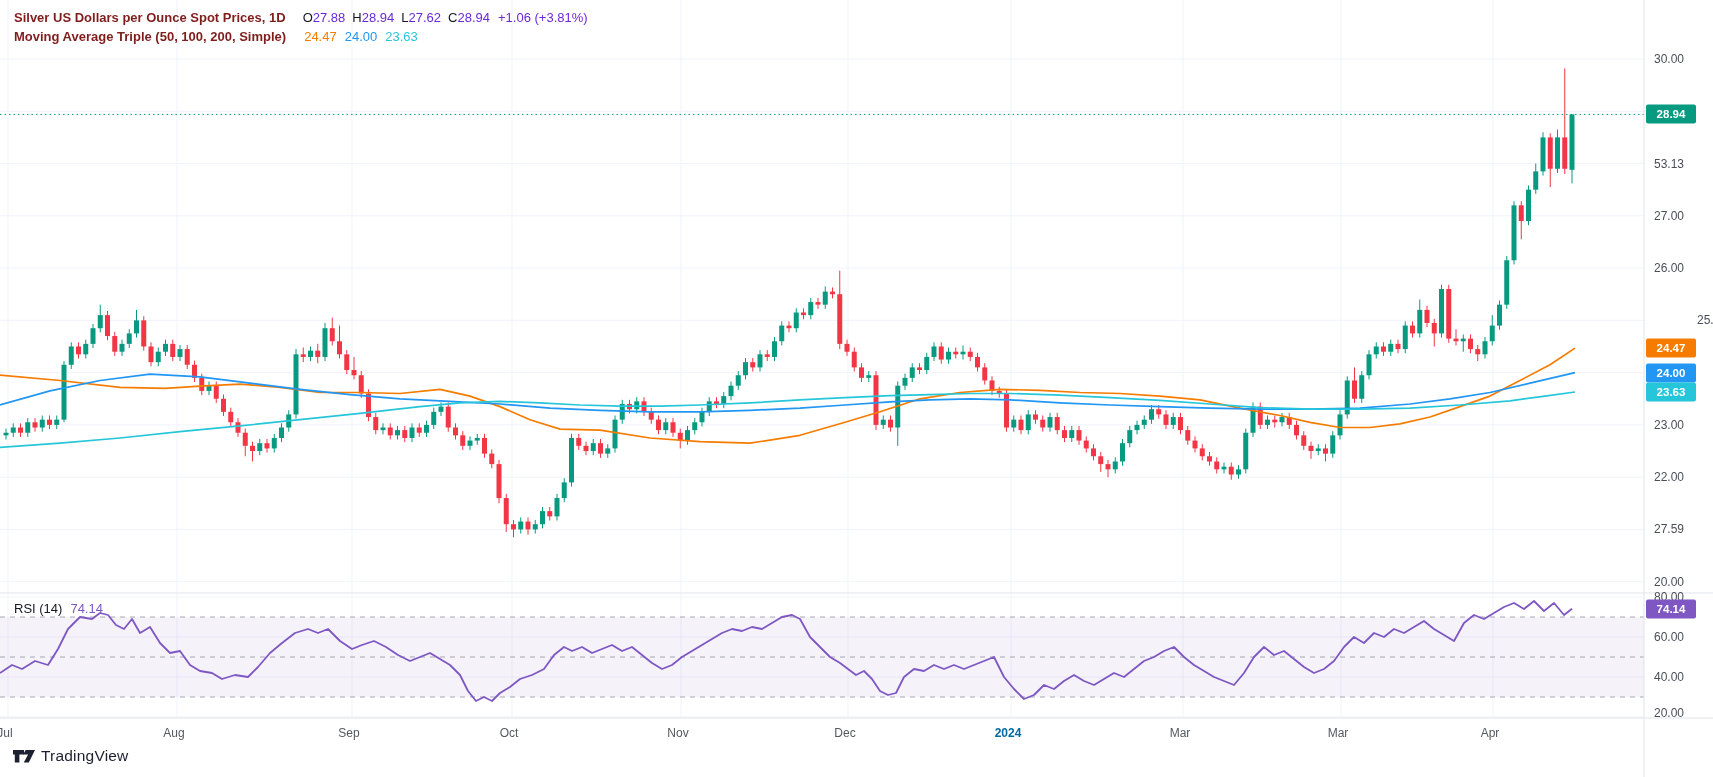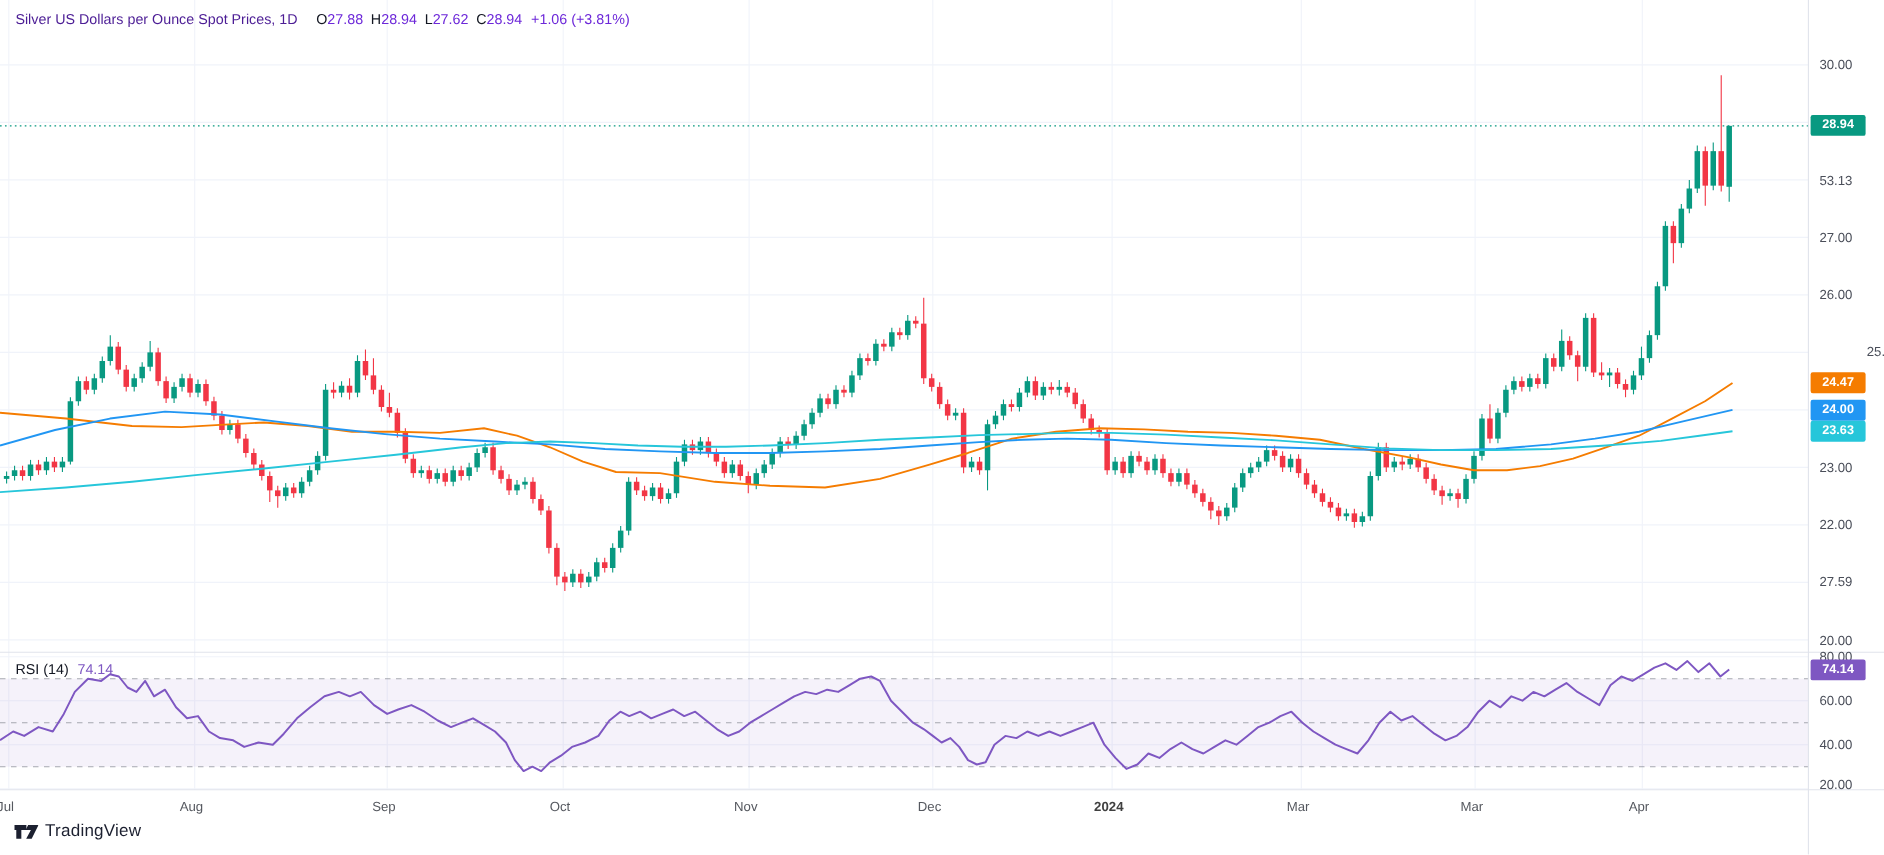--- a/index.html
+++ b/index.html
@@ -1,33 +1,33 @@
 <!DOCTYPE html>
 <html><head>
 <meta charset="utf-8">
 <style>
   html,body{margin:0;padding:0;background:#fff;}
   #app{position:relative;width:1713px;height:777px;background:#ffffff;overflow:hidden;
        font-family:"Liberation Sans",sans-serif;color:#131722;}
   #plot{position:absolute;left:0;top:0;}
   .legend{position:absolute;left:14px;top:8px;font-size:13px;line-height:19px;white-space:nowrap;}
   .legend .row{display:block;}
-  .legend .t{color:#4c1d95;margin-right:10px;}
+  .legend .t{color:#7f1d1d;margin-right:10px;font-weight:bold;}
   .legend .k{color:#131722;margin-left:7px;}
   .legend .v{font-weight:400;}
   .green{color:#6d28d9;}
   .purple{color:#7e57c2;}
   .rsi-legend{position:absolute;left:14px;top:601px;font-size:13px;white-space:nowrap;}
   .rsi-legend .t{color:#131722;margin-right:8px;}
   .axis-label{position:absolute;left:1654px;transform:translateY(-50%);font-size:12px;color:#4a4e59;}
   .badge{position:absolute;left:1646px;transform:translateY(-50%);min-width:50px;height:19px;
          border-radius:2px;color:#fff;font-size:11.5px;font-weight:bold;text-align:center;
          line-height:19px;padding:0 3px;box-sizing:border-box;}
   .month{position:absolute;top:726px;transform:translateX(-50%);font-size:12px;color:#55585f;}
-  .month.year{font-weight:bold;color:#404040;}
+  .month.year{font-weight:bold;color:#0369a1;}
   .logo{position:absolute;left:13px;top:747px;display:flex;align-items:center;gap:6px;}
   .logo .txt{font-size:15.5px;font-weight:500;color:#1c2030;letter-spacing:0.2px;}
 </style>
 </head>
 <body>
 
 <div id="app">
   <svg id="plot" width="1713" height="777">
       <g>
         <line x1="0" y1="581.7" x2="1644" y2="581.7" stroke="#f0f3fa" stroke-width="1"></line>
@@ -509,20 +509,23 @@
       <polyline points="0,673.0 12,665.0 22,669.0 35,661.0 48,665.0 58,649.0 68,629.0 80,617.0 92,619.0 100,613.0 108,615.0 116,625.0 124,629.0 132,619.0 140,633.0 150,627.0 160,643.0 170,653.0 180,651.0 190,665.0 200,671.0 212,673.0 222,679.0 235,675.0 248,677.0 258,667.0 270,653.0 282,643.0 295,633.0 308,629.0 318,633.0 328,629.0 340,641.0 352,649.0 362,645.0 374,641.0 386,647.0 398,655.0 410,661.0 420,657.0 430,653.0 440,659.0 450,665.0 460,675.0 468,691.0 476,701.0 484,697.0 492,701.0 500,693.0 510,687.0 520,679.0 532,675.0 544,669.0 554,655.0 564,647.0 572,651.0 582,647.0 592,653.0 602,649.0 612,645.0 622,651.0 632,647.0 642,655.0 652,663.0 662,669.0 672,665.0 682,657.0 692,651.0 702,645.0 712,639.0 722,633.0 732,629.0 742,631.0 752,627.0 762,629.0 772,623.0 782,617.0 792,615.0 800,619.0 810,637.0 820,647.0 830,657.0 840,663.0 848,669.0 856,675.0 864,671.0 872,679.0 880,691.0 888,695.0 896,693.0 904,677.0 914,669.0 924,671.0 934,665.0 944,669.0 954,665.0 964,669.0 974,665.0 984,661.0 994,657.0 1004,677.0 1014,689.0 1024,699.0 1034,695.0 1044,685.0 1054,689.0 1064,681.0 1074,675.0 1084,681.0 1094,685.0 1104,679.0 1114,673.0 1124,677.0 1134,669.0 1144,661.0 1154,657.0 1164,651.0 1174,647.0 1184,657.0 1194,665.0 1204,671.0 1214,677.0 1224,681.0 1234,685.0 1244,673.0 1254,657.0 1264,647.0 1274,655.0 1284,651.0 1294,659.0 1304,667.0 1314,673.0 1324,669.0 1334,661.0 1344,647.0 1354,637.0 1364,643.0 1374,633.0 1384,637.0 1394,629.0 1404,633.0 1414,627.0 1424,621.0 1434,629.0 1444,635.0 1454,641.0 1464,623.0 1474,615.0 1484,619.0 1494,613.0 1504,607.0 1514,603.0 1524,609.0 1534,601.0 1544,611.0 1554,603.0 1564,615.0 1572,608.7" fill="none" stroke="#7e57c2" stroke-width="1.8" stroke-linejoin="round"></polyline>
       <line x1="0" y1="593" x2="1713" y2="593" stroke="#e0e3eb" stroke-width="1"></line>
       <line x1="0" y1="718" x2="1713" y2="718" stroke="#e0e3eb" stroke-width="1"></line>
       <line x1="1644" y1="0" x2="1644" y2="777" stroke="#e0e3eb" stroke-width="1"></line>
     </svg>
 
   <div class="legend">
     <span class="row">
       <span class="t">Silver US Dollars per Ounce Spot Prices, 1D</span><span id="ohlc-slot"><span class="k">O</span><span class="v green">27.88</span><span class="k">H</span><span class="v green">28.94</span><span class="k">L</span><span class="v green">27.62</span><span class="k">C</span><span class="v green">28.94</span></span><span class="v green" style="margin-left:8px">+1.06 (+3.81%)</span>
     </span>
+    <span class="row">
+      <span class="t">Moving Average Triple (50, 100, 200, Simple)</span><span id="ma-slot"><span class="v" style="color: rgb(245, 124, 0); margin-left: 8px;">24.47</span><span class="v" style="color: rgb(33, 150, 243); margin-left: 8px;">24.00</span><span class="v" style="color: rgb(38, 198, 218); margin-left: 8px;">23.63</span></span>
+    </span>
   </div>
 
   <div class="rsi-legend">
     <span class="t">RSI (14)</span><span class="purple">74.14</span>
   </div>
 
   <div id="price-axis">
       <div class="axis-label" style="top: 59px;">30.00</div>
       <div class="axis-label" style="top: 163.54px;">53.13</div>
       <div class="axis-label" style="top: 215.81px;">27.00</div>

